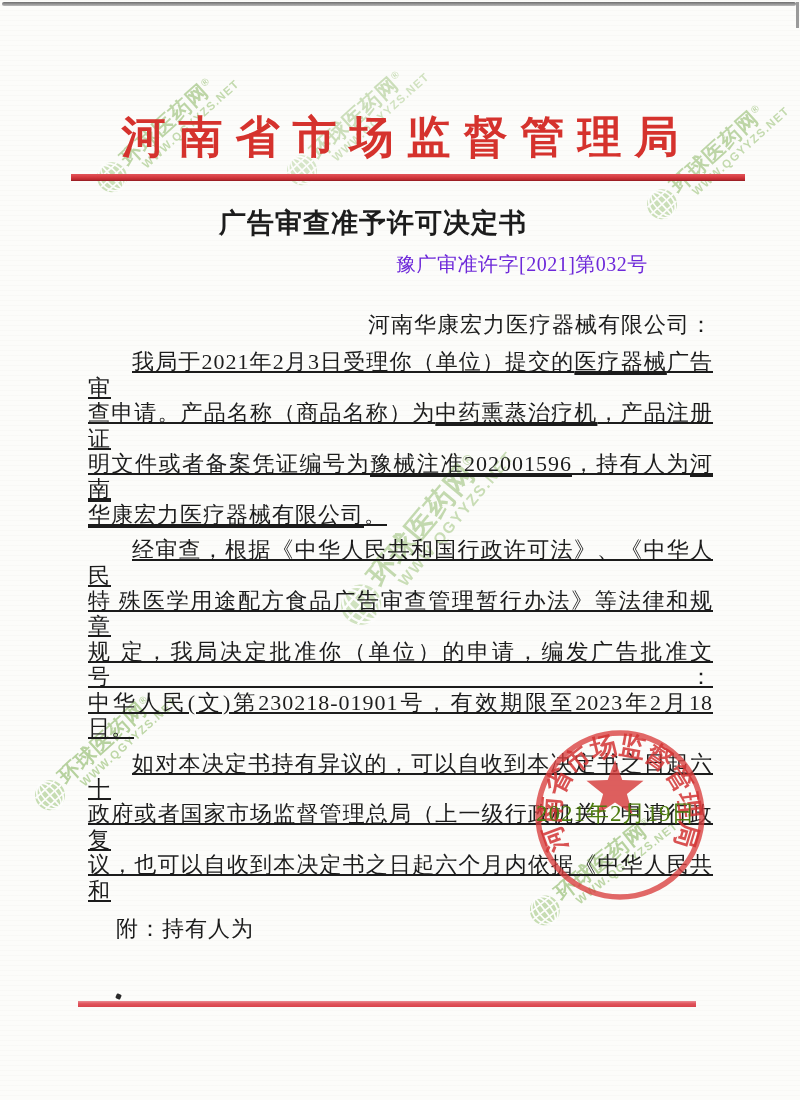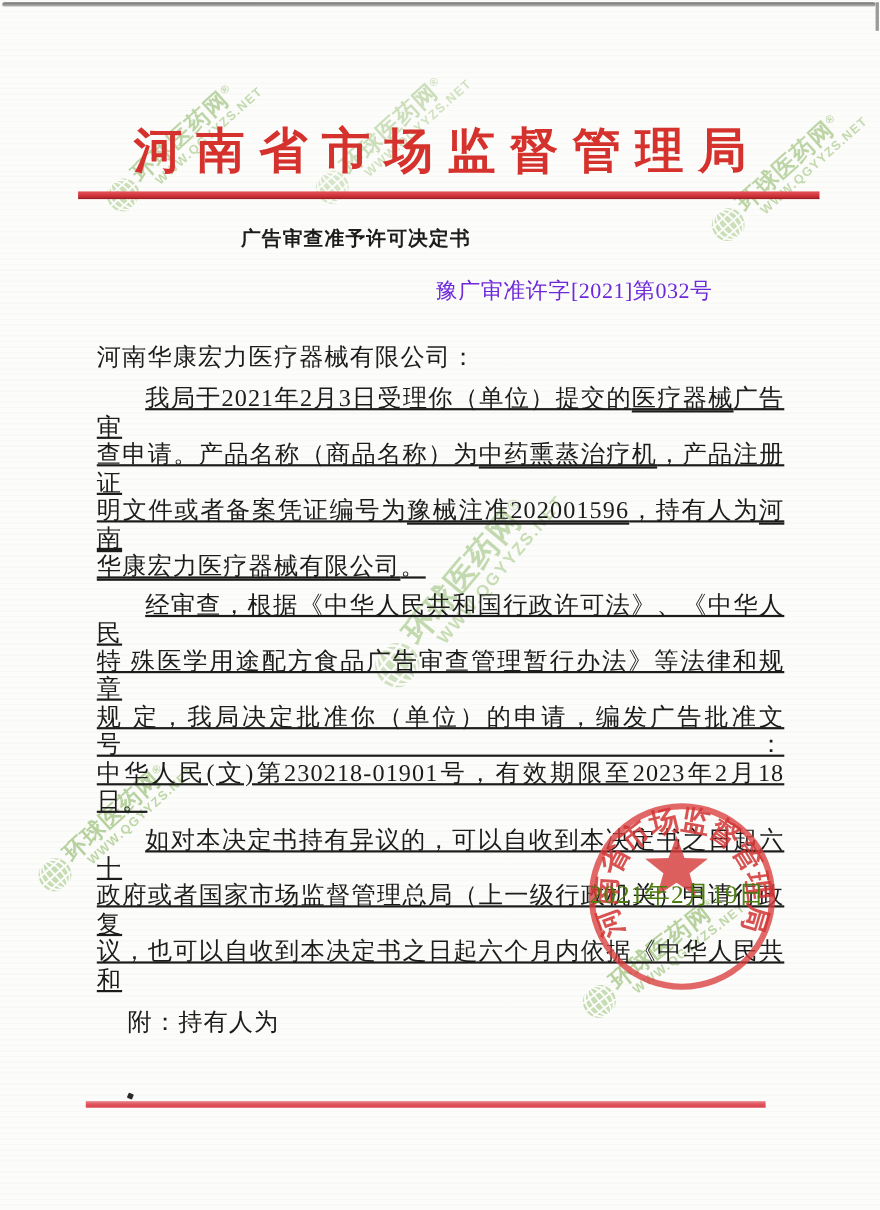--- a/index.html
+++ b/index.html
@@ -27,31 +27,31 @@
     text-align:center;font-size:44px;font-weight:bold;color:#d5322d;
     letter-spacing:13px;white-space:nowrap;text-indent:13px;
   }
   .red-rule{
     position:absolute;left:71px;top:174px;width:674px;height:6px;z-index:4;
     background:linear-gradient(180deg,#e2555a 0%,#d5383e 55%,#b5262c 100%);
     border-bottom:1px solid #9e2026;
   }
   .doc-title{
     position:absolute;left:219px;top:205px;z-index:4;
-    font-size:18px;font-weight:bold;letter-spacing:1px;white-space:nowrap;
+    font-size:27px;font-weight:bold;letter-spacing:1px;white-space:nowrap;
   }
   .doc-number{
     position:absolute;left:396px;top:251px;z-index:4;
     font-size:20px;letter-spacing:.5px;white-space:nowrap;color:#6d28d9;
   }
   .body-text{
     position:absolute;left:88px;top:312px;width:625px;z-index:4;
     font-size:22px;line-height:25.4px;letter-spacing:1px;
   }
-  .salutation{margin:0 0 12px 0;}
+  .salutation{margin:0 0 12px 0;text-align:right;}
   .para{margin:0 0 10px 0;text-decoration:underline;}
   .bodyline{
     text-align:justify;text-align-last:justify;text-justify:inter-character;
     min-height:25.4px;
   }
   .bodyline.lastline{text-align-last:left;}
   .bodyline.indent{text-indent:44px;}
   .seg-u{
     text-decoration:underline;
     text-underline-offset:4px;

